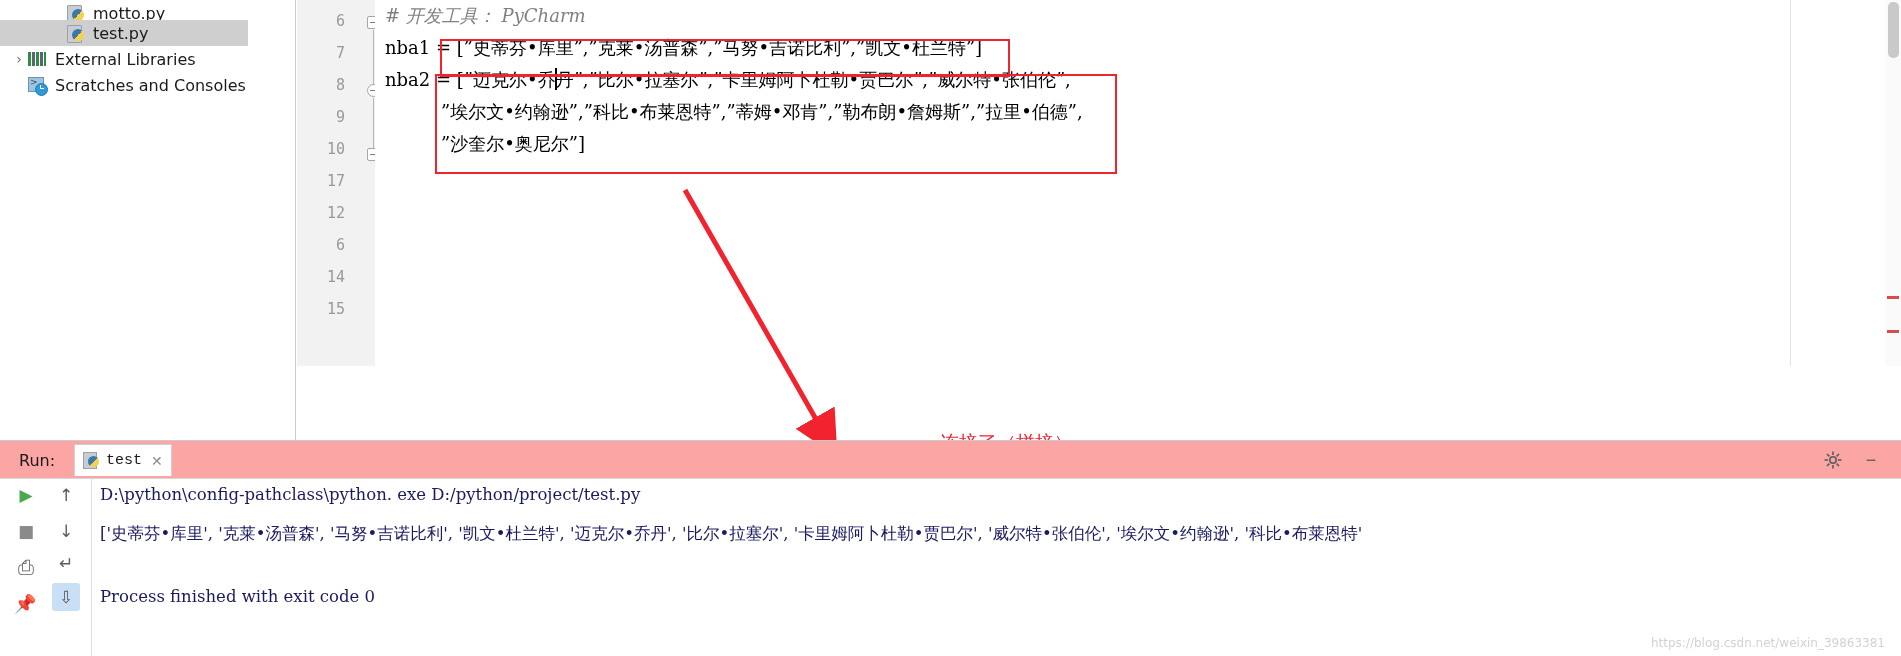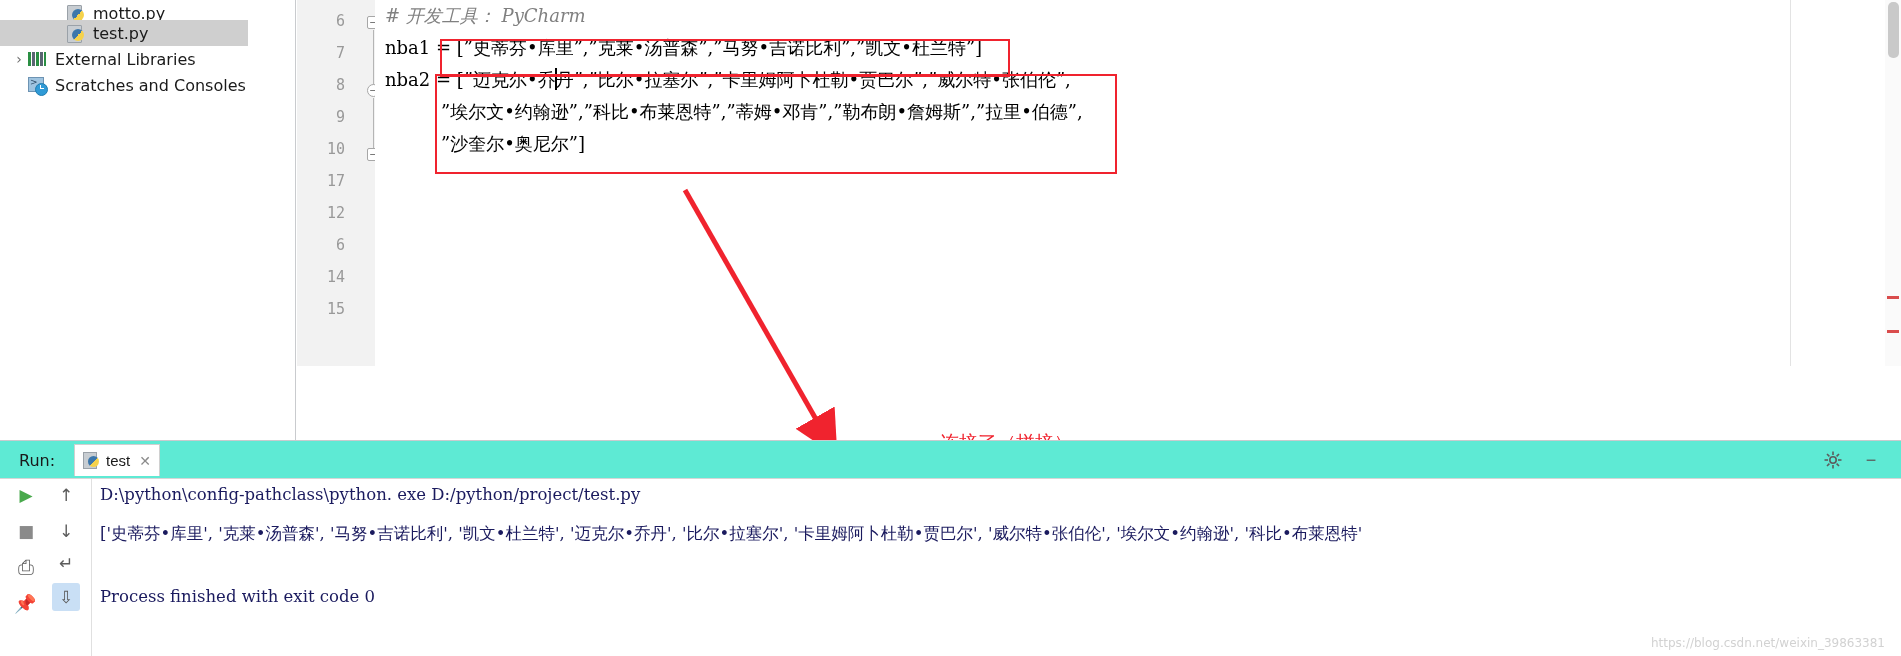--- a/index.html
+++ b/index.html
@@ -230,21 +230,21 @@
   
   #run-panel {
     position: absolute; left: 0; top: 440px;
     width: 1901px; height: 216px;
     background: #ffffff;
     border-top: 1px solid #c9cbce;
   }
   #run-header {
     position: absolute; left: 0; top: 0;
     width: 1901px; height: 38px;
-    background: #5eead4;
+    background: #fca5a5;
     border-bottom: 1px solid #d6d6d6;
   }
   #run-label {
     position: absolute; left: 19px; top: 10px;
     font-family: "DejaVu Sans", sans-serif;
     font-size: 16px; color: #1a1a1a;
   }
   #run-tab {
     position: absolute; left: 74px; top: 3px;
     height: 32px;
@@ -263,21 +263,21 @@
     width: 12px; height: 15px;
     background: #c8cdd2; border: 1px solid #9aa1a8;
   }
   #run-tab .ico-box2::after {
     content: "";
     position: absolute; left: 5px; top: 4px;
     width: 11px; height: 11px; border-radius: 50%;
     background: linear-gradient(135deg,#3c77ab 0 50%, #f5d24c 50% 100%);
   }
   #run-tab .tabtext {
-    font-family: Liberation Sans, sans-serif;
+    font-family: Liberation Mono, monospace;
     font-size: 15px; color: #1a1a1a;
   }
   #run-tab .closex {
     margin-left: 9px; color: #8a8a8a; font-size: 14px;
     font-family: "DejaVu Sans", sans-serif;
   }
   #run-gear {
     position: absolute; right: 58px; top: 9px;
     width: 20px; height: 20px; color: #5c5c5c;
   }

